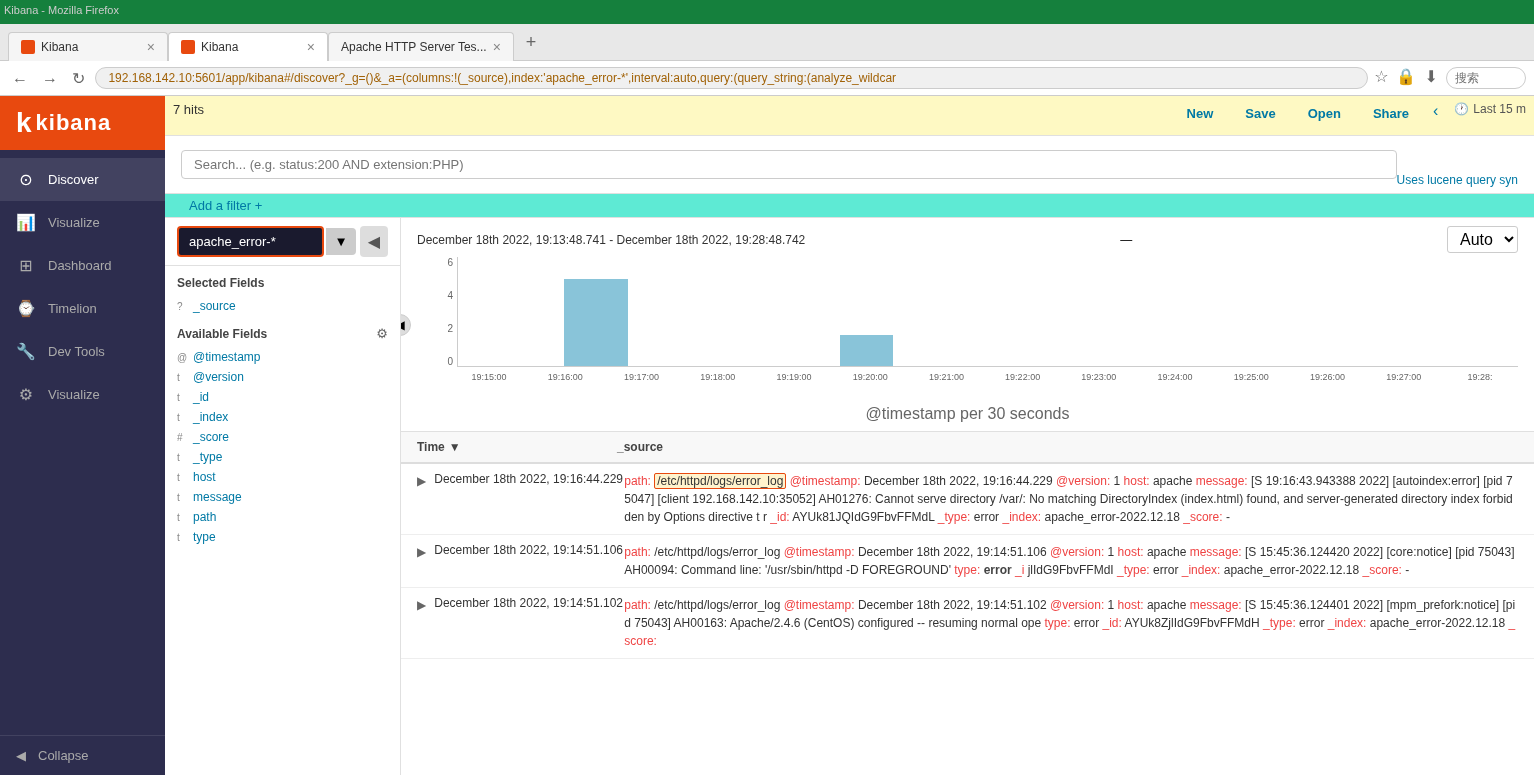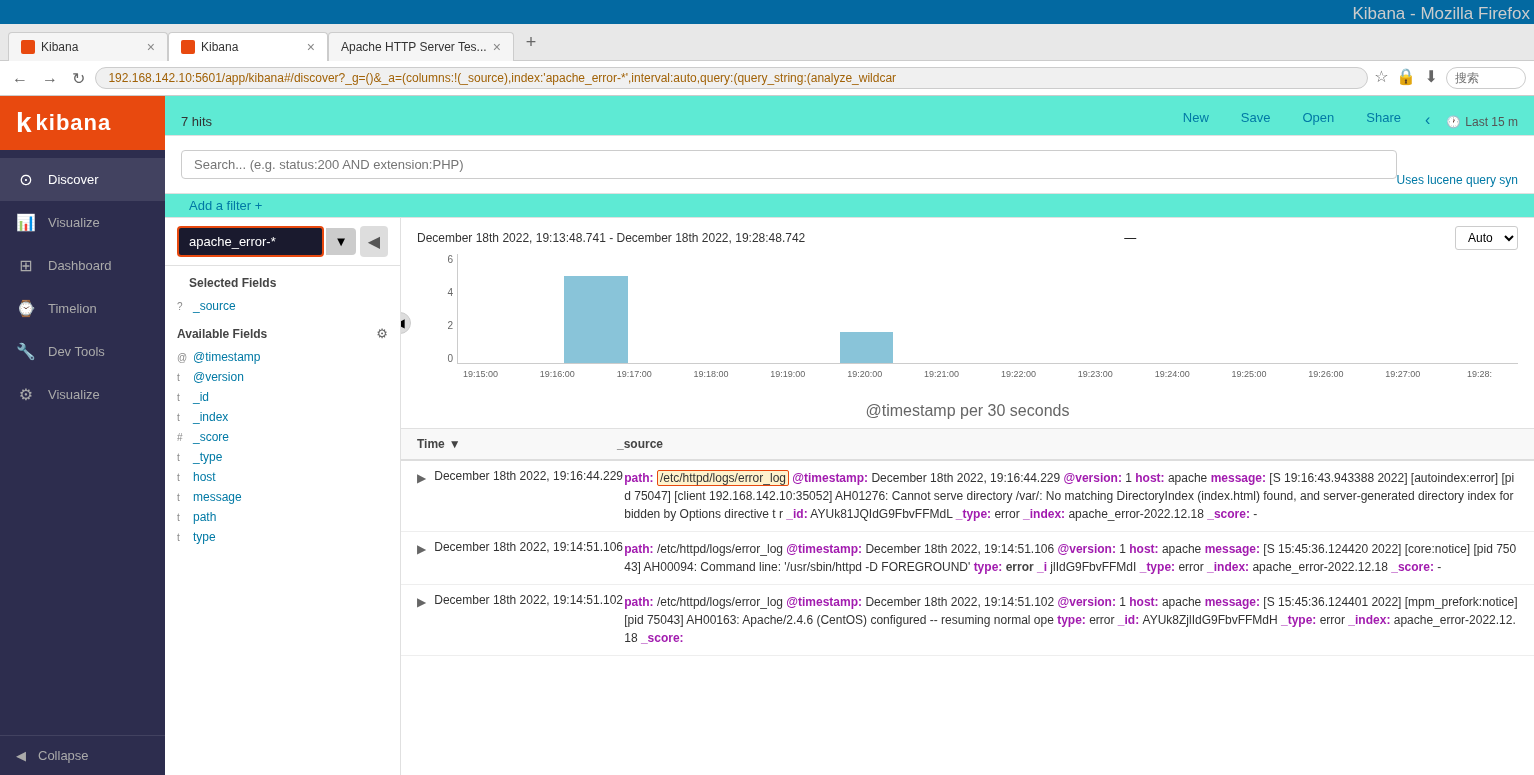--- a/index.html
+++ b/index.html
@@ -1,23 +1,23 @@
 <!DOCTYPE html>
 <html><head>
   <meta charset="utf-8">
   <style>
     * { box-sizing: border-box; margin: 0; padding: 0; }
     body { font-family: 'Segoe UI', Arial, sans-serif; font-size: 12px; background: #f5f5f5; overflow: hidden; height: 775px; }
 
     
     .browser-titlebar {
-      background: #0369a1;
+      background: #15803d;
       color: #ccc;
-      text-align: right;
-      font-size: 17px;
+      text-align: left;
+      font-size: 11px;
       padding: 4px;
       height: 24px;
     }
     .browser-tabs {
       background: #e8e8e8;
       display: flex;
       align-items: flex-end;
       height: 36px;
       padding: 0 8px;
     }
@@ -135,36 +135,37 @@
     .main-content {
       flex: 1;
       display: flex;
       flex-direction: column;
       overflow: hidden;
     }
 
     
     .topbar {
       display: flex;
-      align-items: flex-end;
-      padding: 6px 16px;
+      align-items: flex-start;
+      padding: 6px 8px;
       border-bottom: 1px solid #e0e0e0;
-      background: #5eead4;
+      background: #fef9c3;
       gap: 16px;
       min-height: 40px;
     }
     .hits-count { font-size: 13px; color: #333; font-weight: 500; }
     .topbar-spacer { flex: 1; }
     .topbar-btn {
       background: none;
       border: none;
       cursor: pointer;
       font-size: 13px;
       color: #0079a5;
       padding: 4px 8px;
+      font-weight: bold;
     }
     .time-indicator {
       display: flex;
       align-items: center;
       gap: 4px;
       color: #555;
       font-size: 12px;
     }
     .clock-icon { color: #0079a5; }
 
@@ -240,21 +241,21 @@
       cursor: pointer;
       border-radius: 4px;
       margin-left: 4px;
       font-size: 16px;
       color: #555;
     }
     .section-title {
       font-size: 12px;
       font-weight: 600;
       color: #444;
-      padding: 10px 24px 6px;
+      padding: 10px 12px 6px;
     }
     .field-item {
       display: flex;
       align-items: center;
       padding: 3px 12px;
       gap: 6px;
       cursor: pointer;
       font-size: 12px;
       color: #333;
     }
@@ -291,21 +292,21 @@
       display: flex;
       align-items: center;
       justify-content: space-between;
       margin-bottom: 4px;
     }
     .time-range-display {
       font-size: 12px;
       color: #333;
     }
     .auto-select {
-      font-size: 12px;
+      font-size: 16px;
       border: 1px solid #ccc;
       padding: 3px 8px;
       border-radius: 3px;
       background: #fff;
     }
     .chart-area {
       position: relative;
       height: 130px;
     }
     .chart-yaxis {
@@ -317,21 +318,21 @@
       display: flex;
       flex-direction: column;
       justify-content: space-between;
       align-items: flex-end;
       padding-right: 4px;
       font-size: 10px;
       color: #666;
     }
     .chart-xaxis {
       position: absolute;
-      left: 25px;
+      left: 34px;
       right: 0;
       bottom: 0;
       height: 20px;
       display: flex;
       align-items: center;
       font-size: 9px;
       color: #666;
     }
     .chart-plot {
       position: absolute;
@@ -400,21 +401,21 @@
       border-bottom: 1px solid #eee;
       display: flex;
       padding: 8px 16px;
       align-items: flex-start;
       font-size: 12px;
     }
     .row-expand { color: #666; cursor: pointer; margin-right: 8px; margin-top: 2px; flex-shrink: 0; }
     .row-time { width: 190px; flex-shrink: 0; color: #333; font-size: 12px; }
     .row-source { flex: 1; color: #333; line-height: 1.5; word-break: break-all; }
     .highlight { background: #fff3cd; border: 1px solid #e8490f; border-radius: 2px; padding: 0 2px; }
-    .field-key { font-weight: 700; color: #a21caf; margin-top: 9px; }
+    .field-key { font-weight: 400; color: #ef4444; margin-top: 9px; }
     .field-val { color: #444; }
     .field-val.bold { font-weight: 700; }
 
     
     ::-webkit-scrollbar { width: 6px; height: 6px; }
     ::-webkit-scrollbar-track { background: #f1f1f1; }
     ::-webkit-scrollbar-thumb { background: #c1c1c1; border-radius: 3px; }
   </style>
 </head>
 <body>

